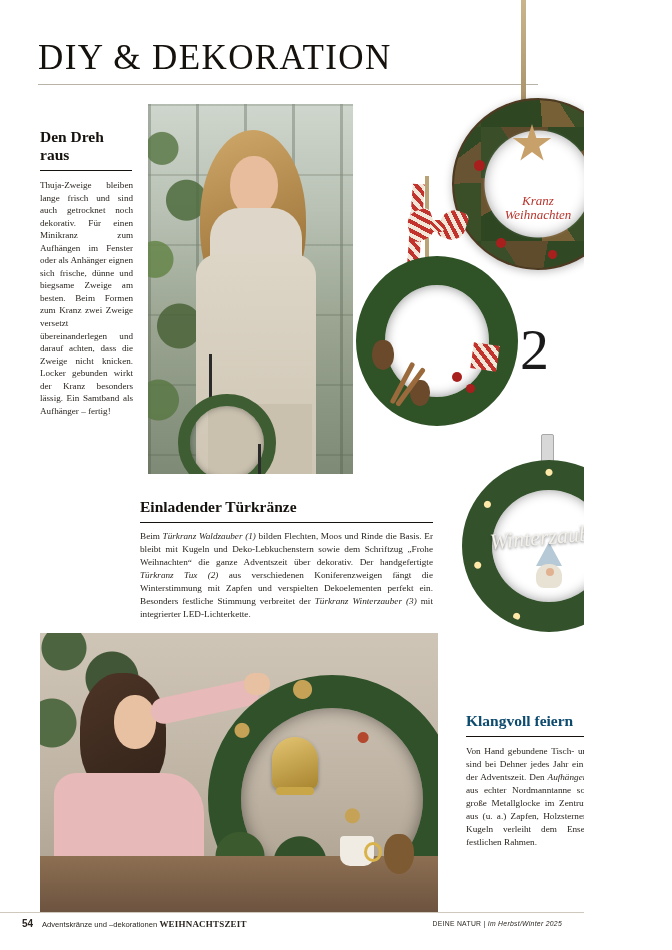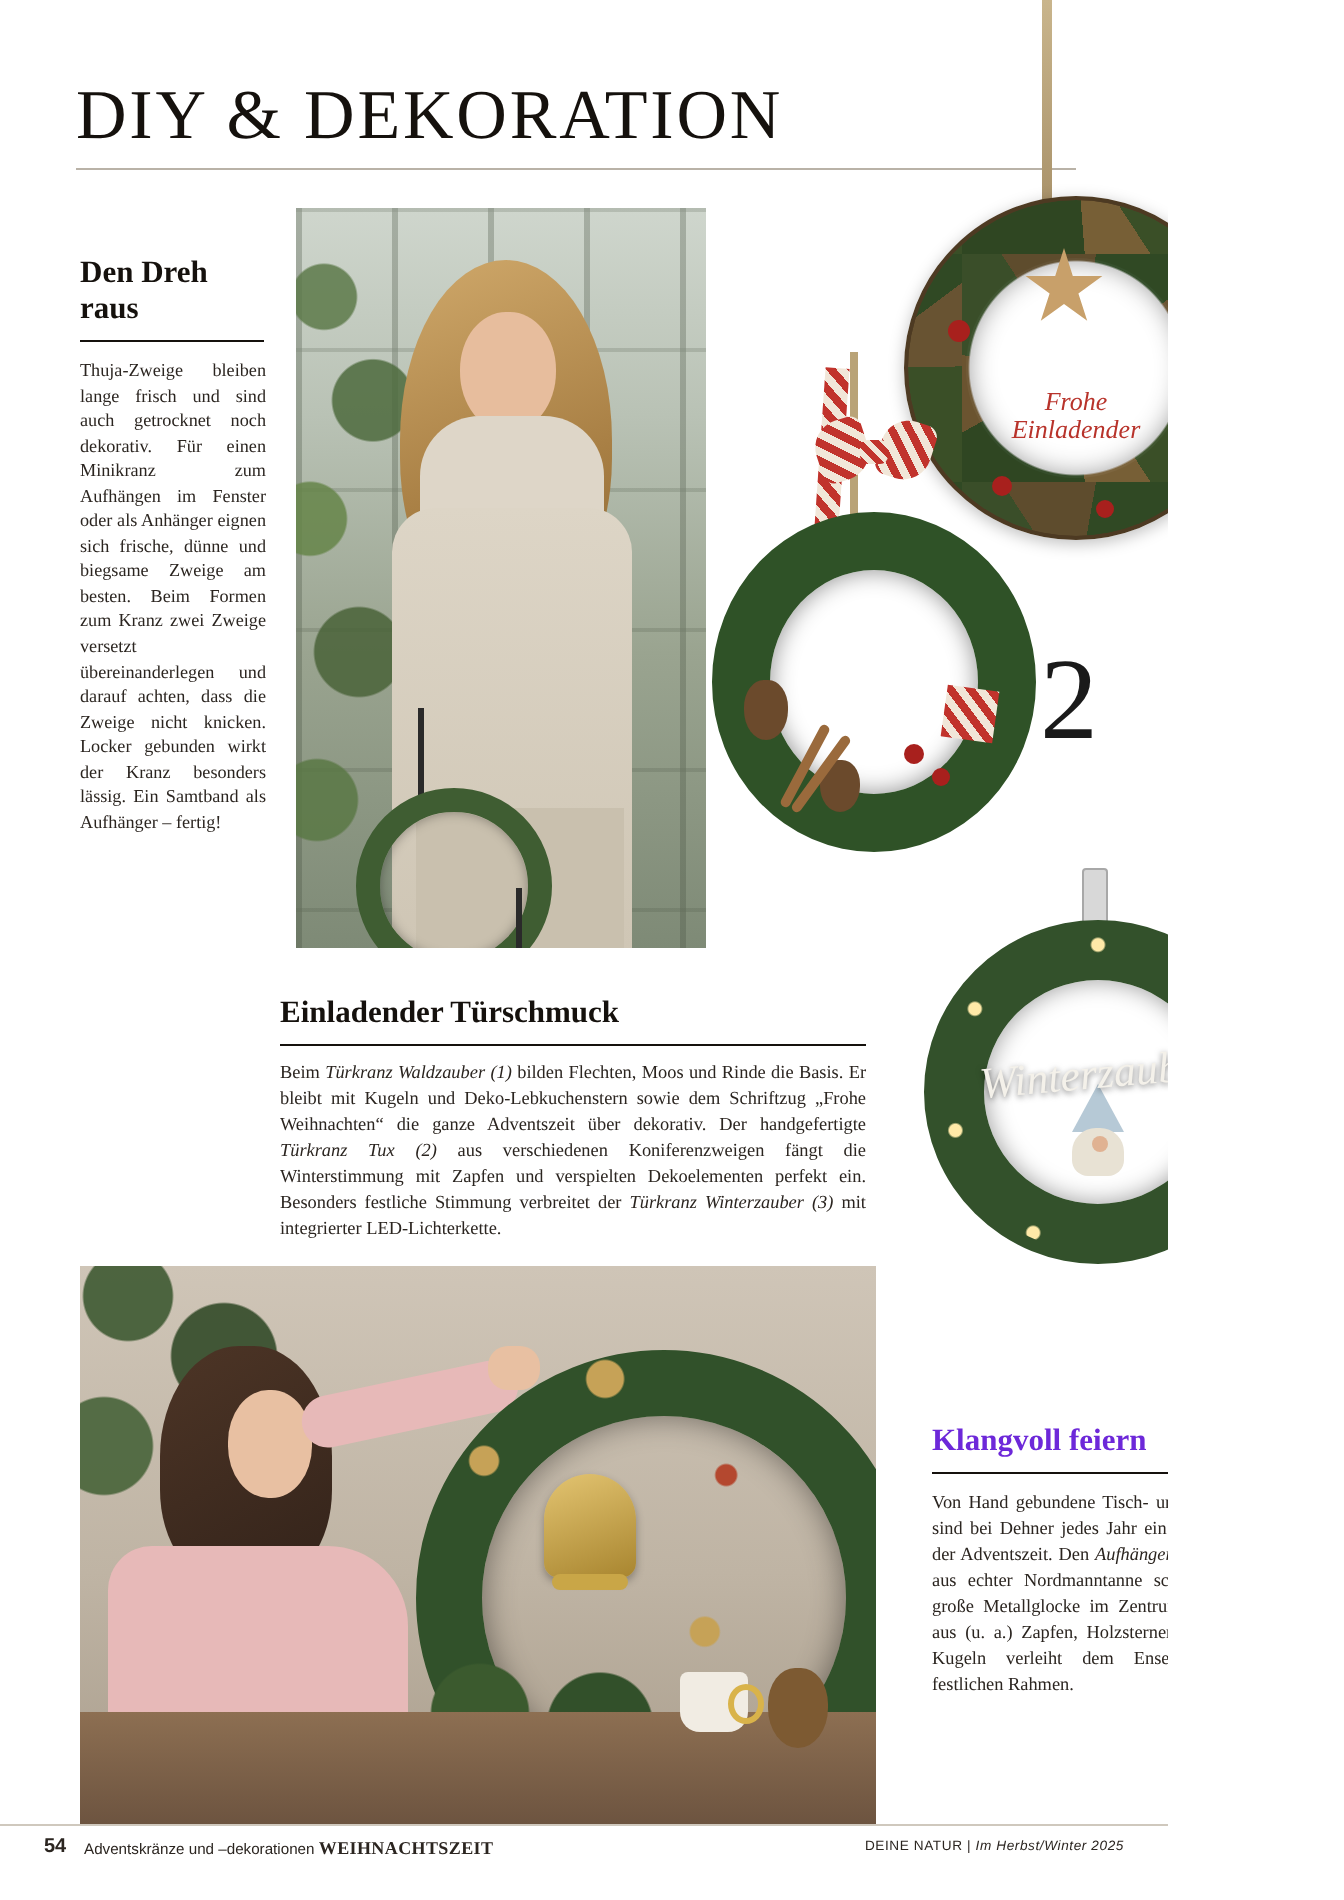--- a/index.html
+++ b/index.html
@@ -417,21 +417,21 @@
   }
 
   
   .sub-3 {
     position: absolute;
     left: 466px;
     top: 712px;
     font-family: "Liberation Serif", serif;
     font-weight: bold;
     font-size: 15.5px;
-    color: #6d28d9;
+    color: #0c4a6e;
   }
   .rule-3 {
     position: absolute; left: 466px; top: 736px; width: 167px; height: 1px;
     background: #15110d;
   }
   .body-3 {
     position: absolute;
     left: 466px;
     top: 745px;
     width: 167px;
@@ -505,21 +505,21 @@
   <div class="cord-1"></div>
   <div class="wreath-1">
     <div class="wreath-ring w1-ring"></div>
     <div class="w1-green"></div>
     <div class="w1-star"></div>
     <div class="berry" style="left:22px;top:62px;width:11px;height:11px;"></div>
     <div class="berry" style="left:138px;top:52px;width:10px;height:10px;"></div>
     <div class="berry" style="left:148px;top:112px;width:12px;height:12px;"></div>
     <div class="berry" style="left:44px;top:140px;width:10px;height:10px;"></div>
     <div class="berry" style="left:96px;top:152px;width:9px;height:9px;"></div>
-    <div class="w1-label">Frohe Einladender</div>
+    <div class="w1-label">Kranz Weihnachten</div>
   </div>
 
   <div class="cord-2"></div>
   <div class="w2-ribbon"></div>
   <div class="wreath-2">
     <div class="wreath-ring w2-ring"></div>
     <div class="w2-bow">
       <div class="bow-l"></div>
       <div class="bow-r"></div>
       <div class="bow-knot"></div>
@@ -538,21 +538,21 @@
     <div class="wreath-ring w3-ring"></div>
     <div class="w3-lights"></div>
     <div class="w3-gnome">
       <div class="gnome-hat"></div>
       <div class="gnome-body"></div>
       <div class="gnome-nose"></div>
     </div>
     <div class="w3-label">Winterzauber</div>
   </div>
 
-  <div class="sub-2">Einladender Türschmuck</div>
+  <div class="sub-2">Einladender Türkränze</div>
   <div class="rule-2"></div>
   <div class="body-2"><span>Beim </span><i>Türkranz Waldzauber (1)</i><span> bilden Flechten, Moos und Rinde die Basis. Er bleibt mit Kugeln und Deko-Lebkuchenstern sowie dem Schriftzug „Frohe Weihnachten“ die ganze Adventszeit über dekorativ. Der handgefertigte </span><i>Türkranz Tux (2)</i><span> aus verschiedenen Koniferenzweigen fängt die Winterstimmung mit Zapfen und verspielten Dekoelementen perfekt ein. Besonders festliche Stimmung verbreitet der </span><i>Türkranz Winterzauber (3)</i><span> mit integrierter LED-Lichterkette.</span></div>
 
   <div class="photo-2">
     <div class="p2-wall"></div>
     <div class="p2-leaves"></div>
     <div class="p2-person-hair"></div>
     <div class="p2-face"></div>
     <div class="p2-body"></div>
     <div class="p2-arm"></div>

